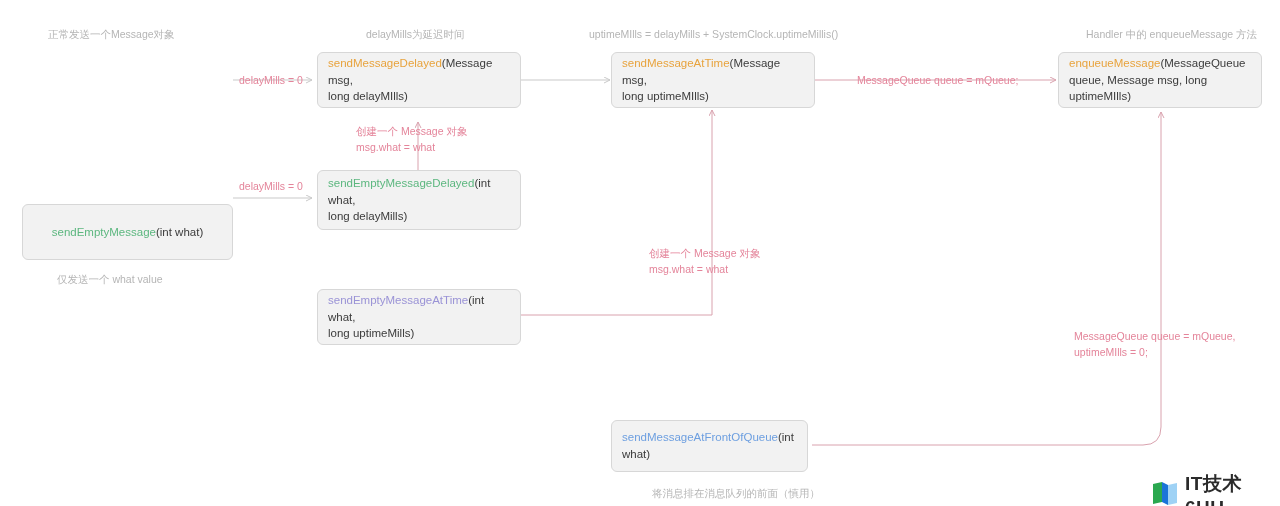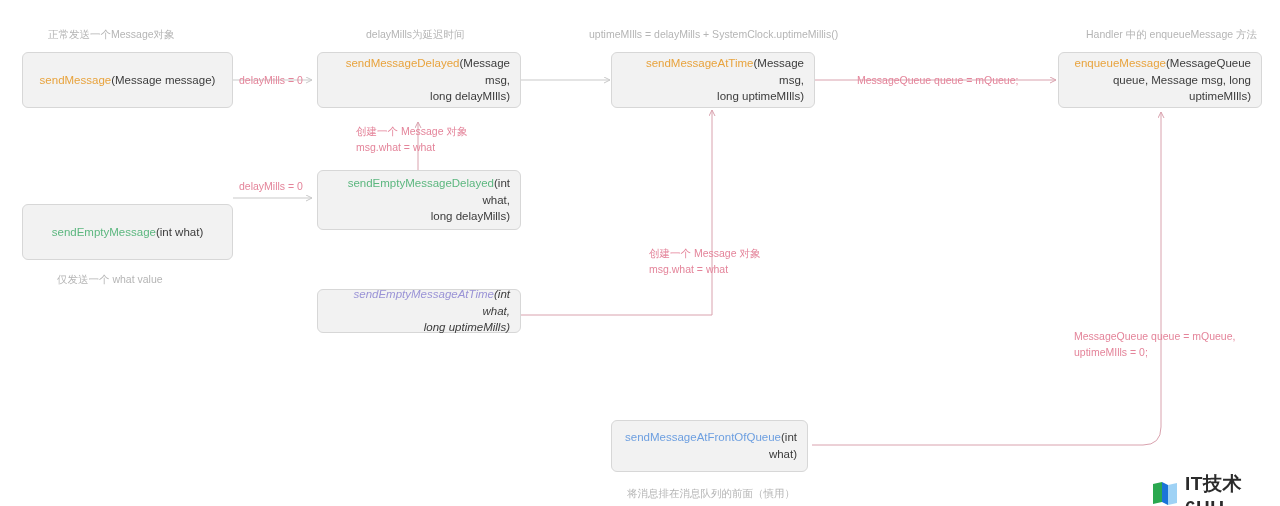--- a/index.html
+++ b/index.html
@@ -32,21 +32,21 @@
   }
   .node {
     position: absolute;
     box-sizing: border-box;
     background: #f2f2f2;
     border: 1px solid #d7d7d7;
     border-radius: 6px;
     display: flex;
     align-items: center;
     justify-content: center;
-    text-align: right;
+    text-align: left;
     padding: 6px 10px;
     line-height: 1.45;
     font-size: 11.5px;
     color: #3b3b3b;
   }
   .node .sig { display: block; }
   .m-orange { color: #e8a33d; }
   .m-green  { color: #5cb77f; }
   .m-purple { color: #9a93d6; }
   .m-blue   { color: #6d9fe0; }
@@ -111,21 +111,21 @@
 
   <div class="caption" style="left:366px; top:27px;">delayMills为延迟时间</div>
 
   <div class="caption" style="left:589px; top:27px;">uptimeMIlls = delayMills + SystemClock.uptimeMillis()</div>
 
   <div class="caption" style="left:1086px; top:27px;">Handler 中的 enqueueMessage 方法</div>
 
   <div class="caption" style="left:57px; top:236px;margin-top:36px;">仅发送一个 what value</div>
 
 
-  <div class="caption" style="left:627px; top:486px;">将消息排在消息队列的前面（慎用）</div>
+  <div class="caption" style="left:652px; top:486px;">将消息排在消息队列的前面（慎用）</div>
 
   <div class="edge-label" style="left:239px; top:73px;">delayMills = 0</div>
 
   <div class="edge-label" style="left:239px; top:179px;">delayMills = 0</div>
 
   <div class="edge-label" style="left:356px; top:124px; width:126px;">
     <span>创建一个 Message 对象</span><br>
     <span>msg.what = what</span>
   </div>
 
@@ -134,25 +134,20 @@
     <span>msg.what = what</span>
   </div>
 
   <div class="edge-label" style="left:857px; top:73px;">MessageQueue queue = mQueue;</div>
 
   <div class="edge-label" style="left:1074px; top:329px; width:174px;">
     <span>MessageQueue queue = mQueue,</span><br>
     <span>uptimeMIlls = 0;</span>
   </div>
 
-  <div class="node" style="left:22px; top:52px; width:211px; height:56px;">
-    <span class="sig">
-      <span class="m-orange">sendMessage</span><span>(Message message)</span>
-    </span>
-  </div>
 
   <div class="node" style="left:317px; top:52px; width:204px; height:56px;">
     <span class="sig">
       <span class="m-orange">sendMessageDelayed</span><span>(Message msg,</span><br>
       <span>long delayMIlls)</span>
     </span>
   </div>
 
   <div class="node" style="left:611px; top:52px; width:204px; height:56px;">
     <span class="sig">
@@ -174,21 +169,21 @@
     </span>
   </div>
 
   <div class="node" style="left:317px; top:170px; width:204px; height:60px;">
     <span class="sig">
       <span class="m-green">sendEmptyMessageDelayed</span><span>(int what,</span><br>
       <span>long delayMills)</span>
     </span>
   </div>
 
-  <div class="node" style="left:317px; top:289px; width:204px; height:44px;font-style:italic;">
+  <div class="node" style="left:317px; top:289px; width:204px; height:56px;">
     <span class="sig">
       <span class="m-purple">sendEmptyMessageAtTime</span><span>(int what,</span><br>
       <span>long uptimeMills)</span>
     </span>
   </div>
 
   <div class="node" style="left:611px; top:420px; width:197px; height:52px;">
     <span class="sig">
       <span class="m-blue">sendMessageAtFrontOfQueue</span><span>(int what)</span>
     </span>

